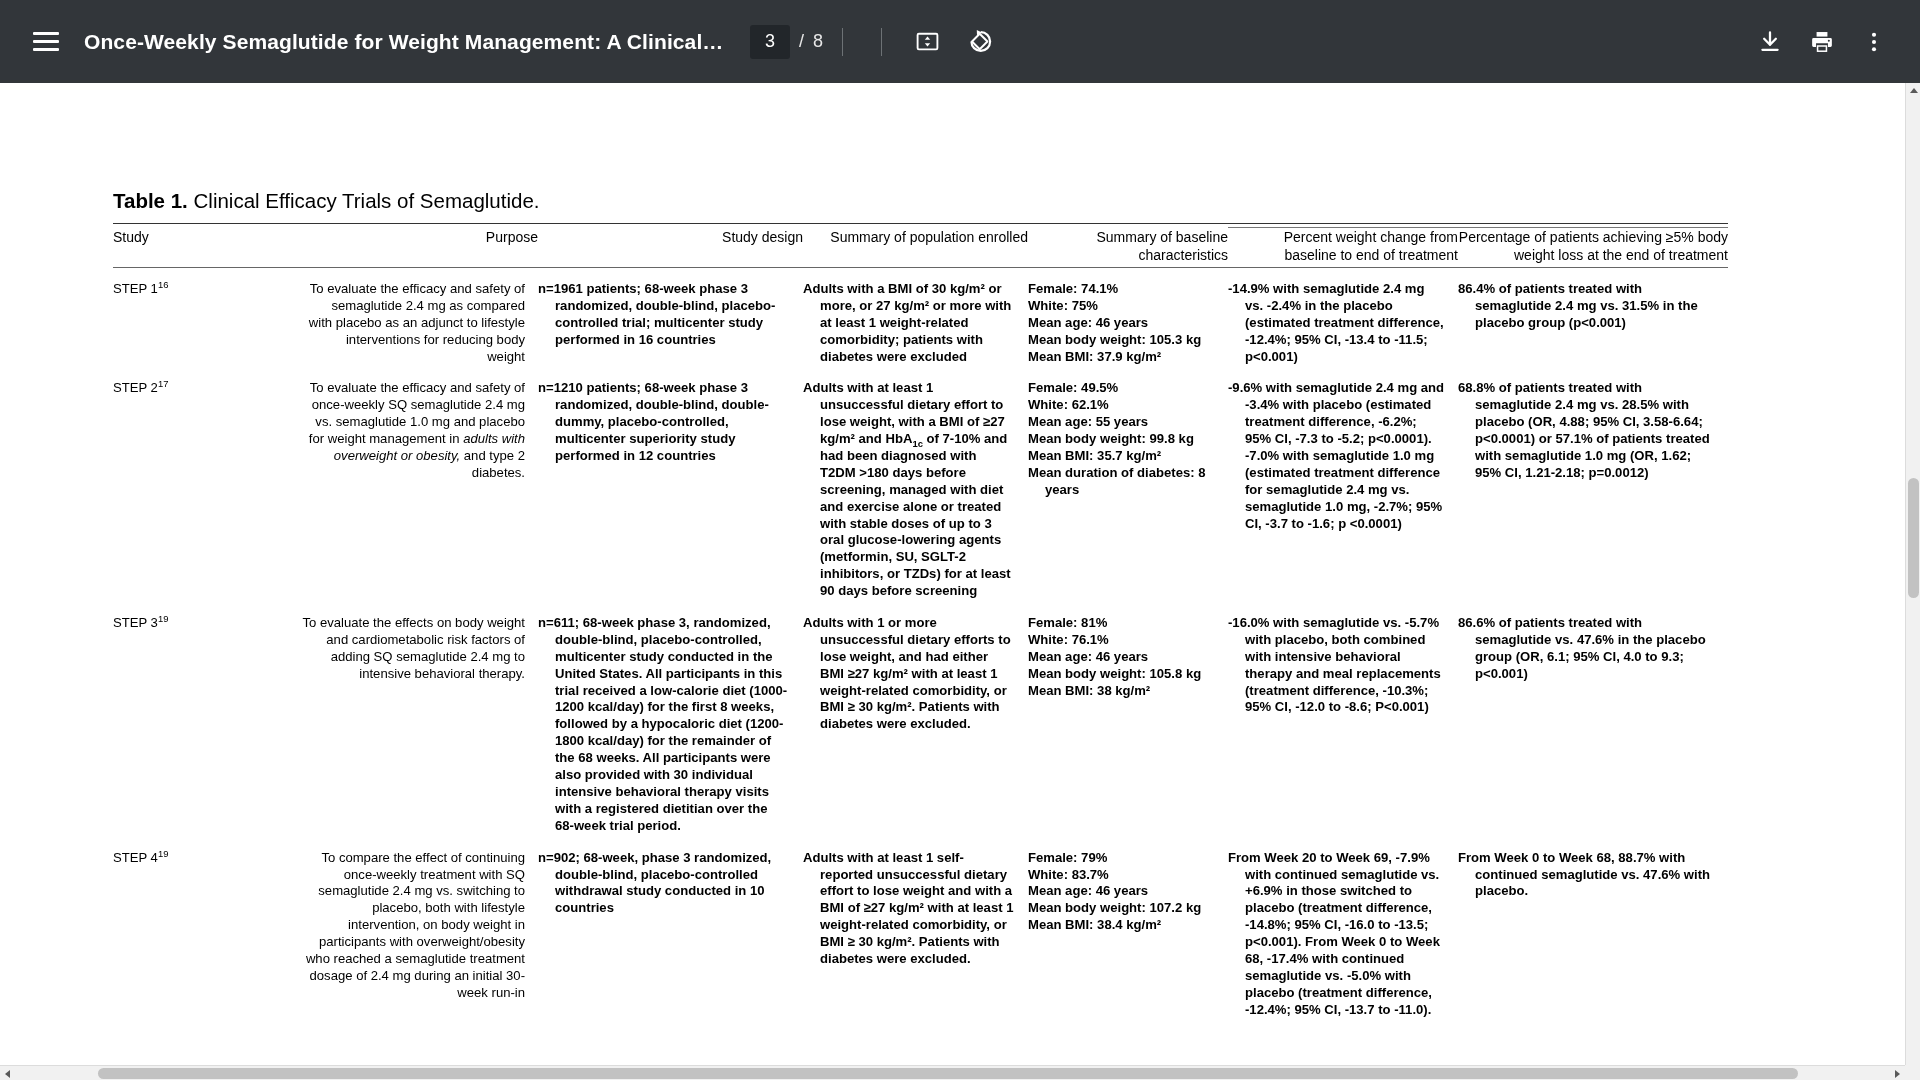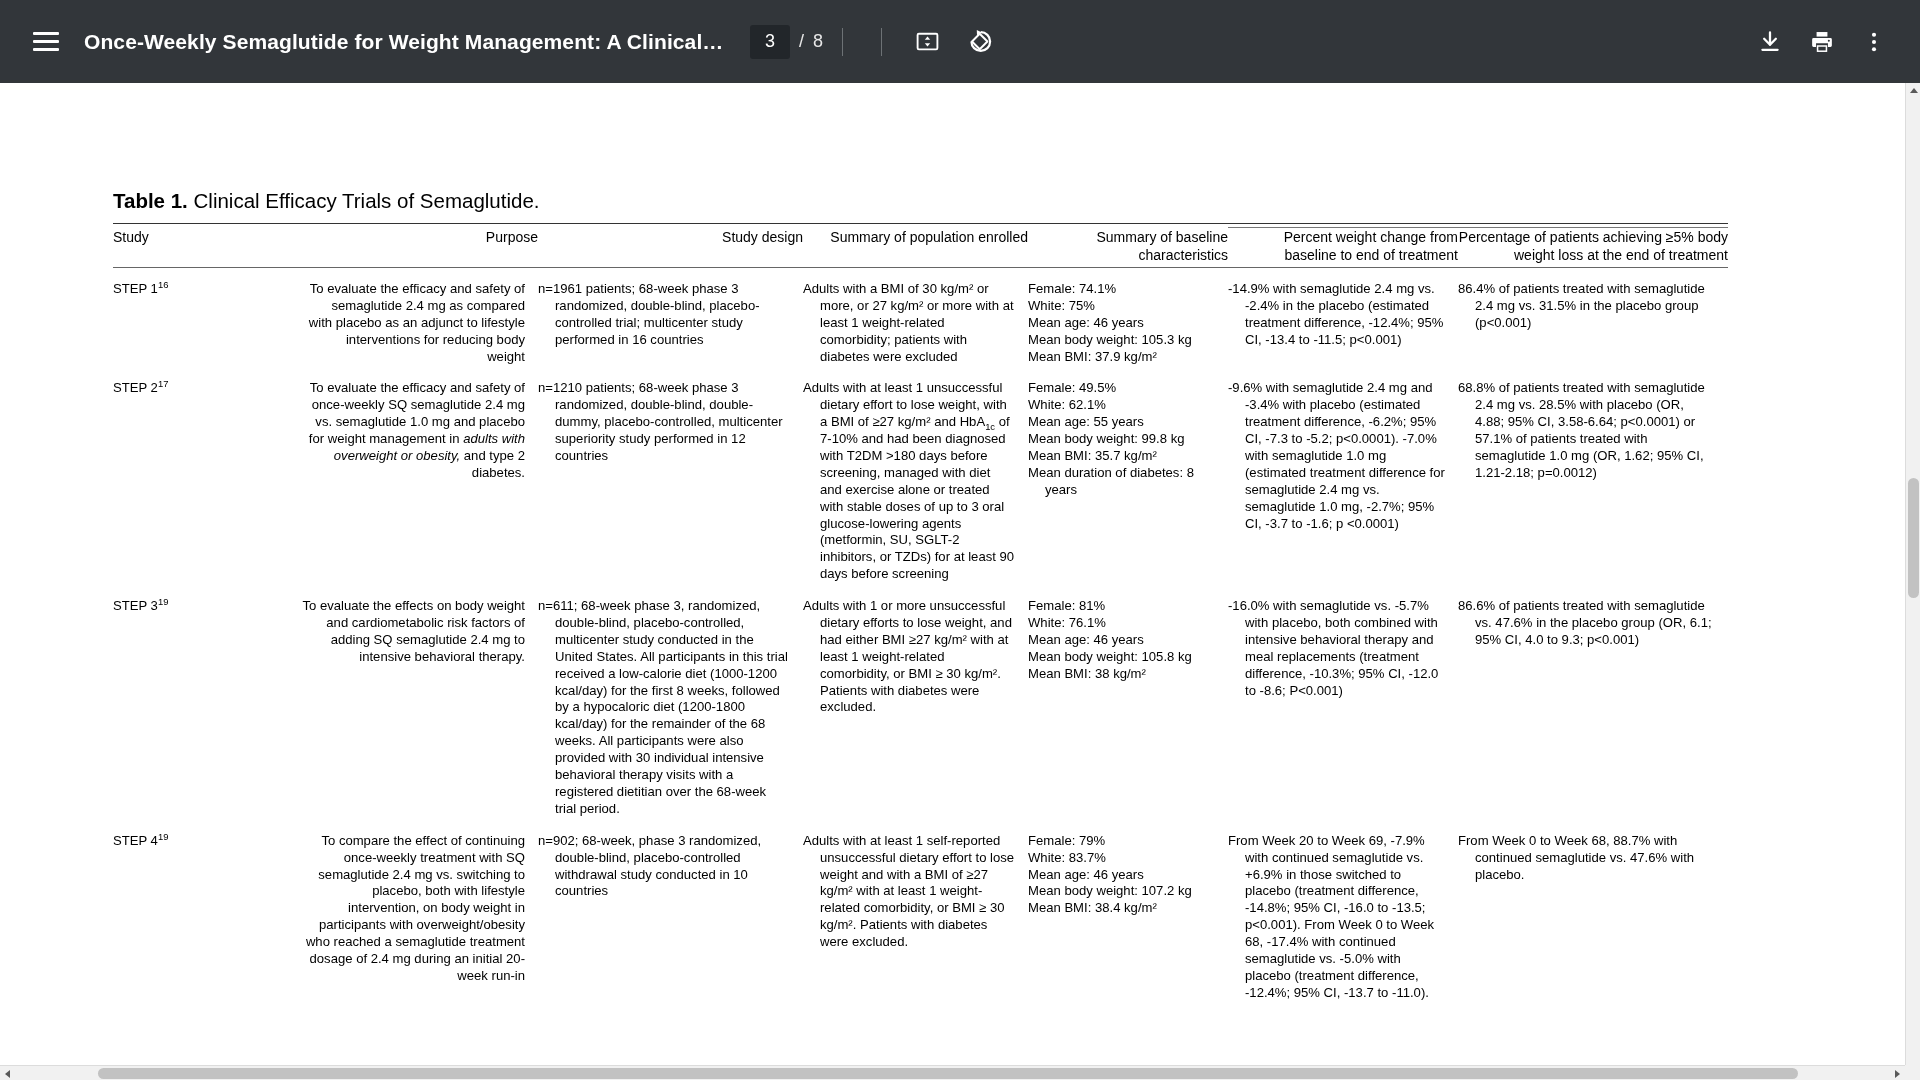--- a/index.html
+++ b/index.html
@@ -174,21 +174,21 @@
 
   .hang {
     padding-left: 17px;
     text-indent: -17px;
   }
   .hang-r {
     padding-left: 17px;
     text-indent: -17px;
   }
   .ta-r { text-align: right; }
-  .ta-l { text-align: left; }
+  .ta-l { text-align: left; font-weight: bold; }
 
   sup { font-size: 0.72em; vertical-align: super; line-height: 0; }
   sub { font-size: 0.72em; vertical-align: sub; line-height: 0; }
   i { font-style: italic; }
 
   
   #vscroll {
     position: absolute;
     right: 0; top: 83px;
     width: 15px; height: 997px;
@@ -433,21 +433,21 @@
               <td class="ta-l">
                 <div class="hang">-16.0% with semaglutide vs. -5.7% with placebo, both combined with intensive behavioral therapy and meal replacements (treatment difference, -10.3%; 95% CI, -12.0 to -8.6; P&lt;0.001)</div>
               </td>
               <td class="ta-l">
                 <div class="hang">86.6% of patients treated with semaglutide vs. 47.6% in the placebo group (OR, 6.1; 95% CI, 4.0 to 9.3; p&lt;0.001)</div>
               </td>
             </tr>
             <tr class="body-row">
               <td class="cell-study">STEP 4<sup>19</sup></td>
               <td class="ta-r">
-                <div class="hang-r">To compare the effect of continuing once-weekly treatment with SQ semaglutide 2.4 mg vs. switching to placebo, both with lifestyle intervention, on body weight in participants with overweight/obesity who reached a semaglutide treatment dosage of 2.4 mg during an initial 20-week run-in</div>
+                <div class="hang-r">To compare the effect of continuing once-weekly treatment with SQ semaglutide 2.4 mg vs. switching to placebo, both with lifestyle intervention, on body weight in participants with overweight/obesity who reached a semaglutide treatment dosage of 2.4 mg during an initial 30-week run-in</div>
               </td>
               <td class="ta-l">
                 <div class="hang">n=902; 68-week, phase 3 randomized, double-blind, placebo-controlled withdrawal study conducted in 10 countries</div>
               </td>
               <td class="ta-l">
                 <div class="hang">Adults with at least 1 self-reported unsuccessful dietary effort to lose weight and with a BMI of ≥27 kg/m² with at least 1 weight-related comorbidity, or BMI ≥ 30 kg/m². Patients with diabetes were excluded.</div>
               </td>
               <td class="ta-l">
                 <div class="hang">Female: 79%</div>
                 <div class="hang">White: 83.7%</div>

